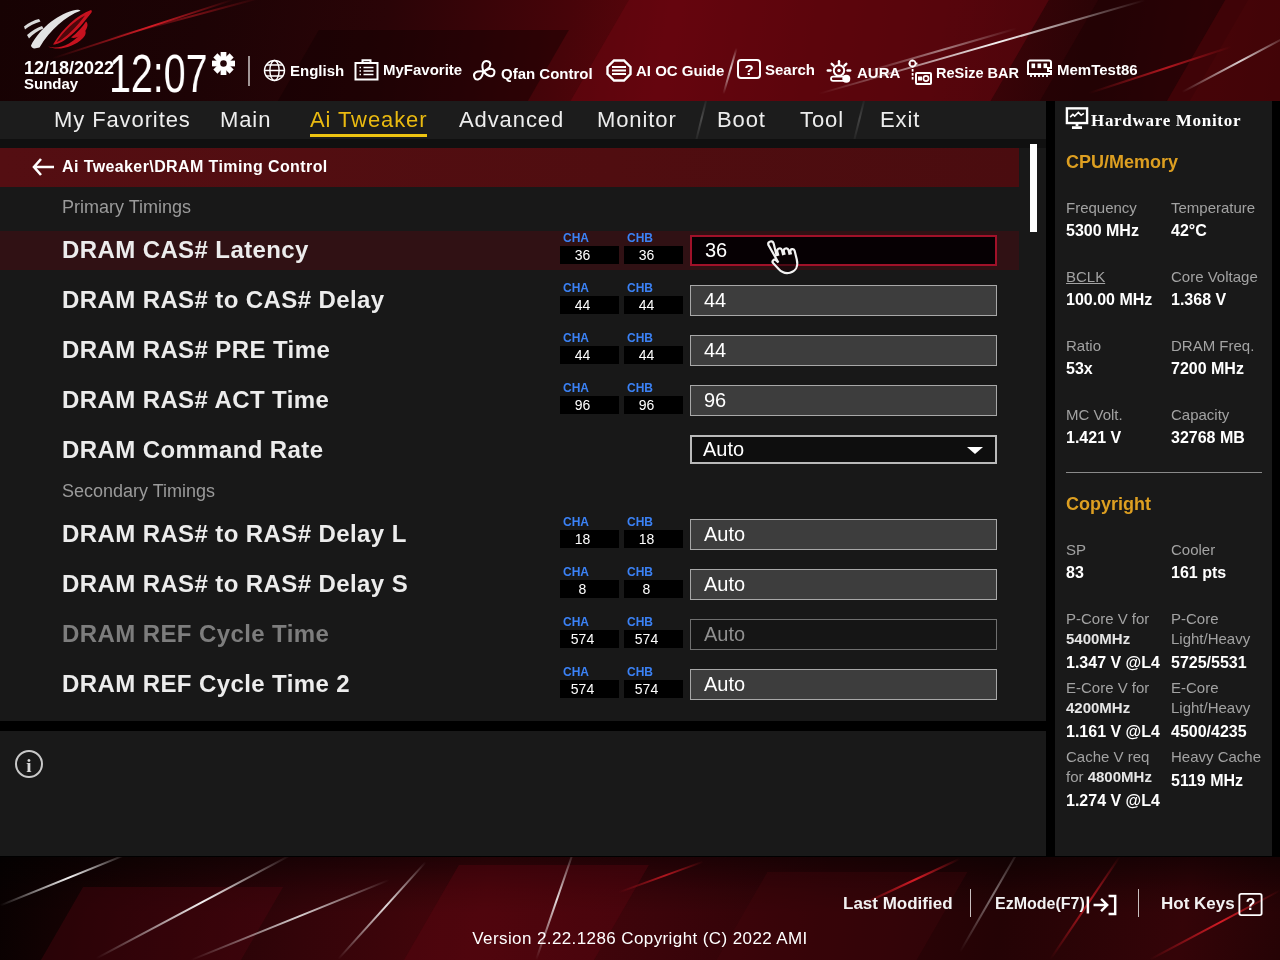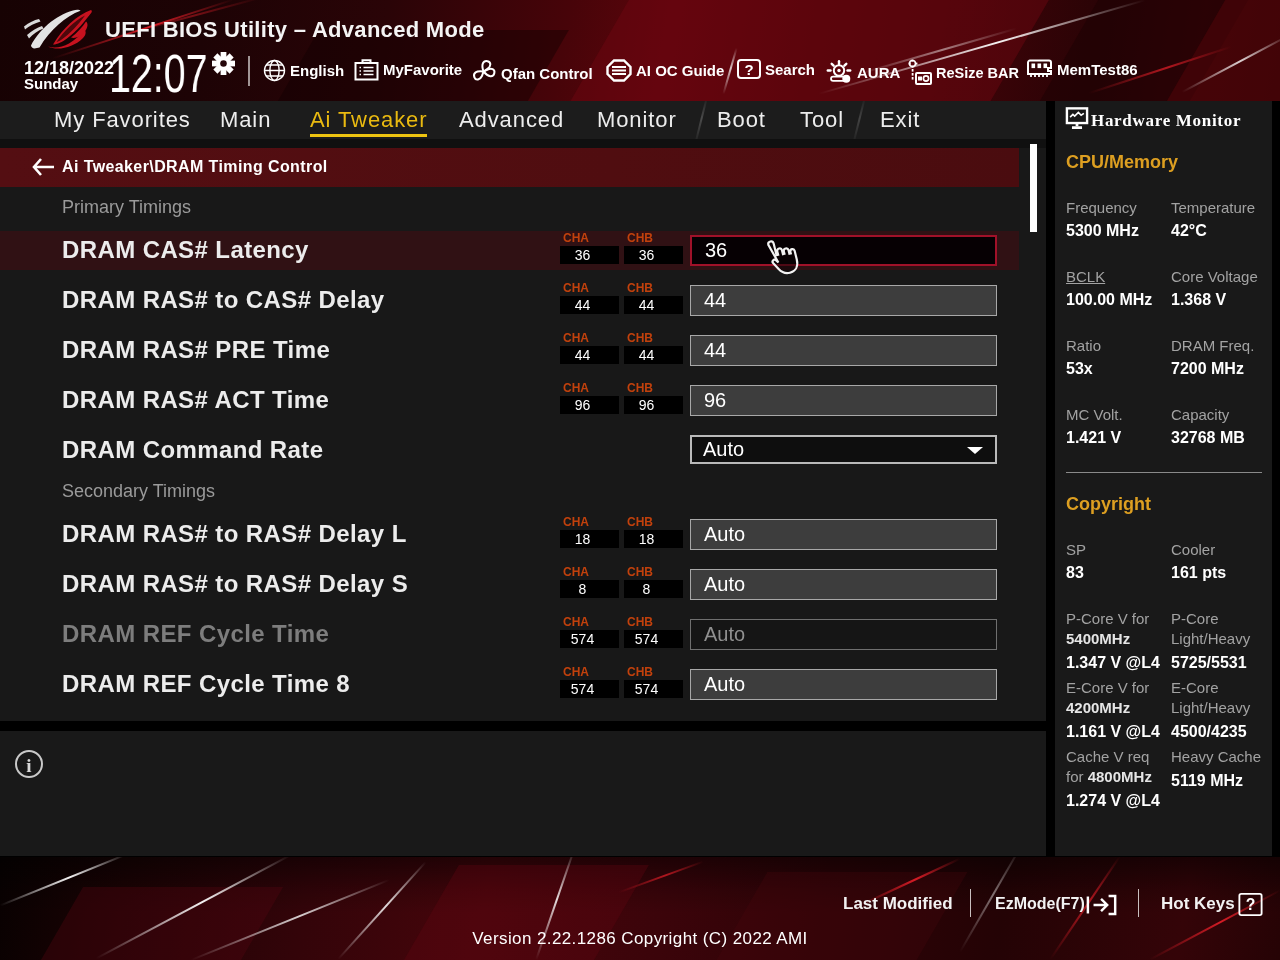--- a/index.html
+++ b/index.html
@@ -38,21 +38,21 @@
   #breadcrumb { position:absolute; left:0; top:148px; width:1019px; height:39px;
      background:linear-gradient(to right,#540e12,#500d10 60%,#4a0c0f); }
   #breadcrumb .bctext { position:absolute; left:62px; top:10px; font-size:16px; font-weight:bold; color:#fff; letter-spacing:.4px; }
   #scrollthumb { position:absolute; left:1030px; top:144px; width:7px; height:88px; background:#fff; }
 
   .sechdr { position:absolute; left:62px; font-size:18px; color:#9a9a9a; }
   .rowlabel { position:absolute; left:62px; font-size:24px; color:#ececec; letter-spacing:.4px;font-weight:bold; }
   .rowlabel.dis { color:#7d7d7d; }
   .hl { position:absolute; left:0; width:1019px; height:39px; background:#301114; }
   .chwrap { position:absolute; width:59px; text-align:center; }
-  .chlab { font-size:12px; color:#c2410c; line-height:13px; margin-bottom:1px; text-align:left; padding-left:3px; font-weight:bold; }
+  .chlab { font-size:12px; color:#3b82f6; line-height:13px; margin-bottom:1px; text-align:left; padding-left:3px; font-weight:bold; }
   .chbox { width:59px; height:18px; background:#000; color:#fff; font-size:14px; line-height:18px; padding-right:14px; }
   .inp { position:absolute; left:690px; width:307px; height:31px; background:#3d3d3d; border:1px solid #a8a8a8; color:#fff; font-size:20px; line-height:29px; padding-left:13px; }
   .inp.sel { background:#060003; border:2px solid #a01129; line-height:27px; }
   .inp.dis { background:#151515; border:1px solid #6f6f6f; color:#909090; }
   .dd { position:absolute; left:690px; width:307px; height:29px; background:#0e0e0e; border:2px solid #b9b9b9; color:#fff; font-size:20px; line-height:25px; padding-left:11px; }
   .dd .tri { position:absolute; right:12px; top:10px; width:0; height:0; border-left:8px solid transparent; border-right:8px solid transparent; border-top:7px solid #fff; }
 
   
   #sidebar { position:absolute; left:1055px; top:101px; width:217px; height:755px; background:#191919; }
   .sb-title { position:absolute; left:36px; top:10px; font-size:17px; font-weight:bold; color:#fff; letter-spacing:.7px;font-family:Liberation Serif, serif; }
@@ -92,21 +92,20 @@
   <div class="rstreak" style="left:1159px; top:-5px; height:150px; transform:rotate(72deg); opacity:.8;"></div>
   <svg id="roglogo" style="position:absolute; left:22px; top:6px;" width="70" height="44" viewBox="0 0 70 44">
     <path d="M2,20.5 C7,16.5 12,14 17,13 L18.5,15.5 C13,17 7,20 3,23.5 Z" fill="#d9d9d9"></path>
     <path d="M5,29 C10,24.5 15,21.5 20,20 L21.5,22.5 C16,24.5 10.5,28.5 7,32.5 Z" fill="#d9d9d9"></path>
     <path d="M9,39.5 C17,24 33,9.5 51,4.5 C54.5,3.5 57.5,3.7 58.5,4.8 C44,10 28,24 17.5,41.5 L12.5,42.5 C10.5,42.3 9.3,41.2 9,39.5 Z" fill="#e3e3e3"></path>
     <path d="M31,38.5 C41,22 55,9 69,4 C70,4.6 70,5.4 69.5,6.5 C63,15 55,25 45,32.5 C40,36.3 34.5,38.8 31,38.5 Z" fill="#c6121f"></path>
     <path d="M34.5,36 C42,25 52,15 63,9.5 C56,19 48,28 39,34 C37.3,35.2 35.7,35.8 34.5,36 Z" fill="#4e070b"></path>
     <path d="M26,40.5 C32,42.5 40,41.5 47,37.5 C53,34 58.5,29 62.5,23.5 C64.5,25.5 64,29 60.5,32.5 C52,41 36,45.5 26,40.5 Z" fill="#c6121f"></path>
     <path d="M49,31.5 C55,27 60,21.5 64,15.5 C66.5,17.5 66,22 62,26.5 C58.5,30.5 53,33 49,31.5 Z" fill="#c6121f"></path>
 </svg>
-  <div id="title">UEFI BIOS Utility – Advanced Mode</div>
   <div id="dt1">12/18/2022</div>
   <div id="dt2">Sunday</div>
   <div id="clock">12:07</div>
   <svg style="position:absolute; left:212px; top:52px;" width="23" height="23" viewBox="0 0 28 28">
     <g fill="#fff">
       <circle cx="14" cy="14" r="9"></circle>
       <g>
           <rect x="10.5" y="0" width="7" height="6"></rect>
           <rect x="10.5" y="22" width="7" height="6"></rect>
           <rect x="0" y="10.5" width="6" height="7"></rect>
@@ -318,21 +317,21 @@
   <div class="chwrap" style="left:560px; top:616px;">
       <div class="chlab">CHA</div>
       <div class="chbox">574</div>
     </div>
   <div class="chwrap" style="left:624px; top:616px;">
       <div class="chlab">CHB</div>
       <div class="chbox">574</div>
     </div>
   <div class="inp dis" style="top:619px;">Auto</div>
 
-  <div class="rowlabel" style="top:670px;">DRAM REF Cycle Time 8</div>
+  <div class="rowlabel" style="top:670px;">DRAM REF Cycle Time 2</div>
   <div class="chwrap" style="left:560px; top:666px;">
       <div class="chlab">CHA</div>
       <div class="chbox">574</div>
     </div>
   <div class="chwrap" style="left:624px; top:666px;">
       <div class="chlab">CHB</div>
       <div class="chbox">574</div>
     </div>
   <div class="inp" style="top:669px;">Auto</div>
 

